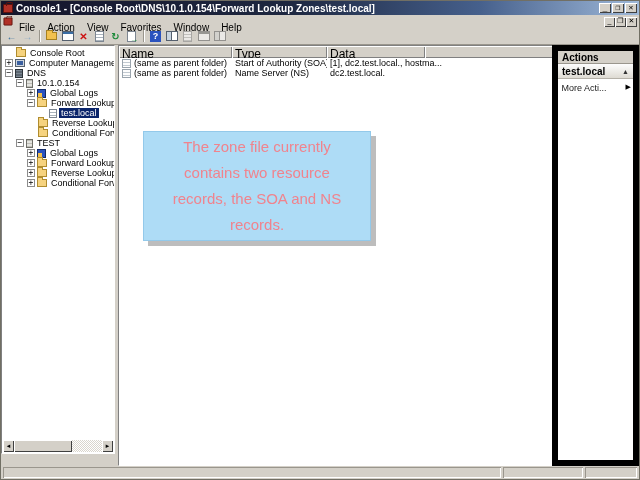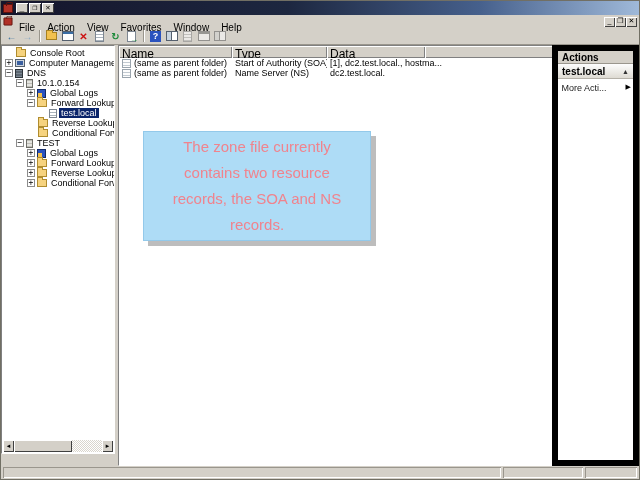--- a/index.html
+++ b/index.html
@@ -135,20 +135,21 @@
   .spanel { box-shadow: inset 1px 1px #9a968d, inset -1px -1px #fff; }
   .sp1 { flex:1; } .sp2 { width:80px; } .sp3 { width:52px; }
 </style>
 </head>
 <body>
 
 <div class="window">
 
   <div class="titlebar">
     <div class="mmc-icon"></div>
+    <div class="title-text">Console1 - [Console Root\DNS\10.1.0.154\Forward Lookup Zones\test.local]</div>
     <div class="winbtns">
       <div class="wbtn">_</div>
       <div class="wbtn">❐</div>
       <div class="wbtn">✕</div>
     </div>
   </div>
 
   <div class="menubar">
     <div class="mmc-icon" style="transform:scale(.9)"></div>
     <div class="menu-item">File</div>

